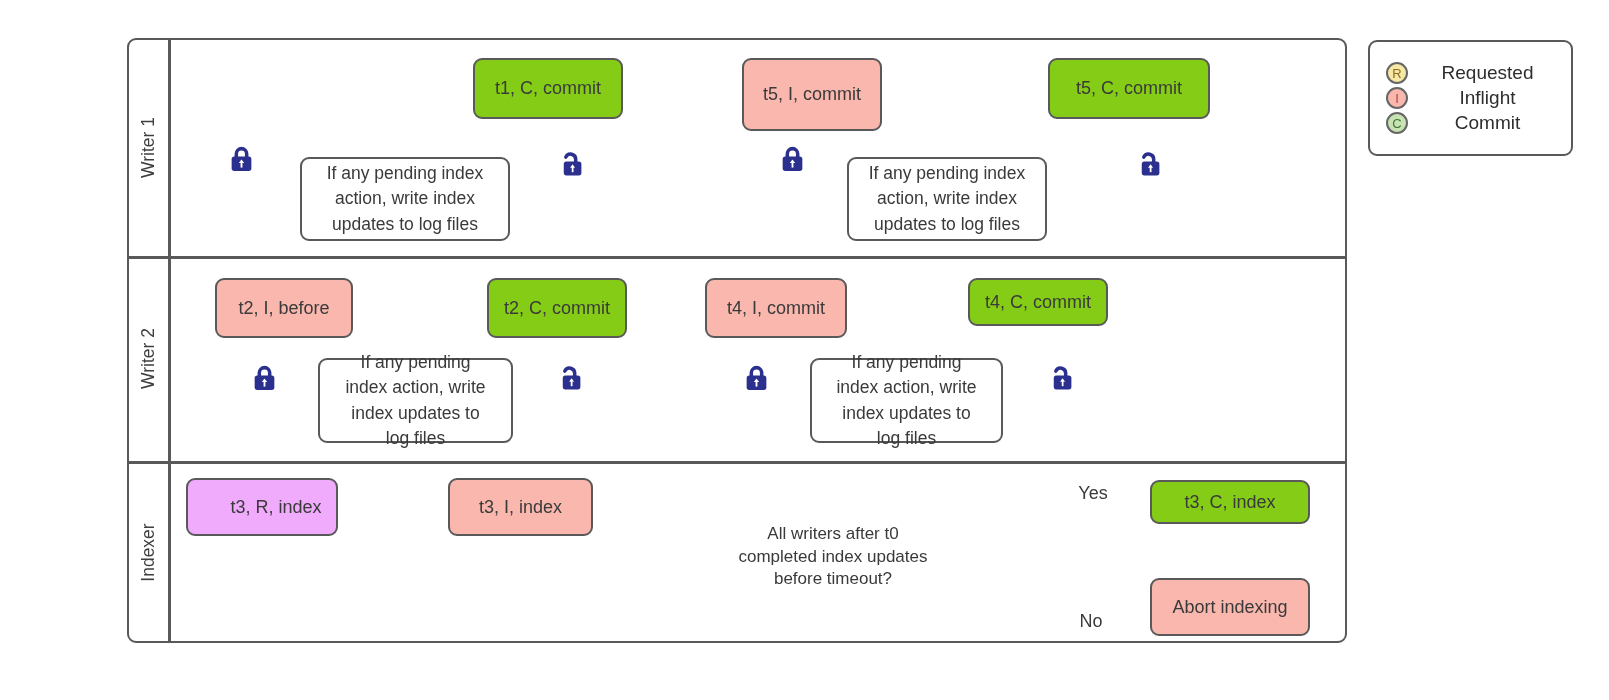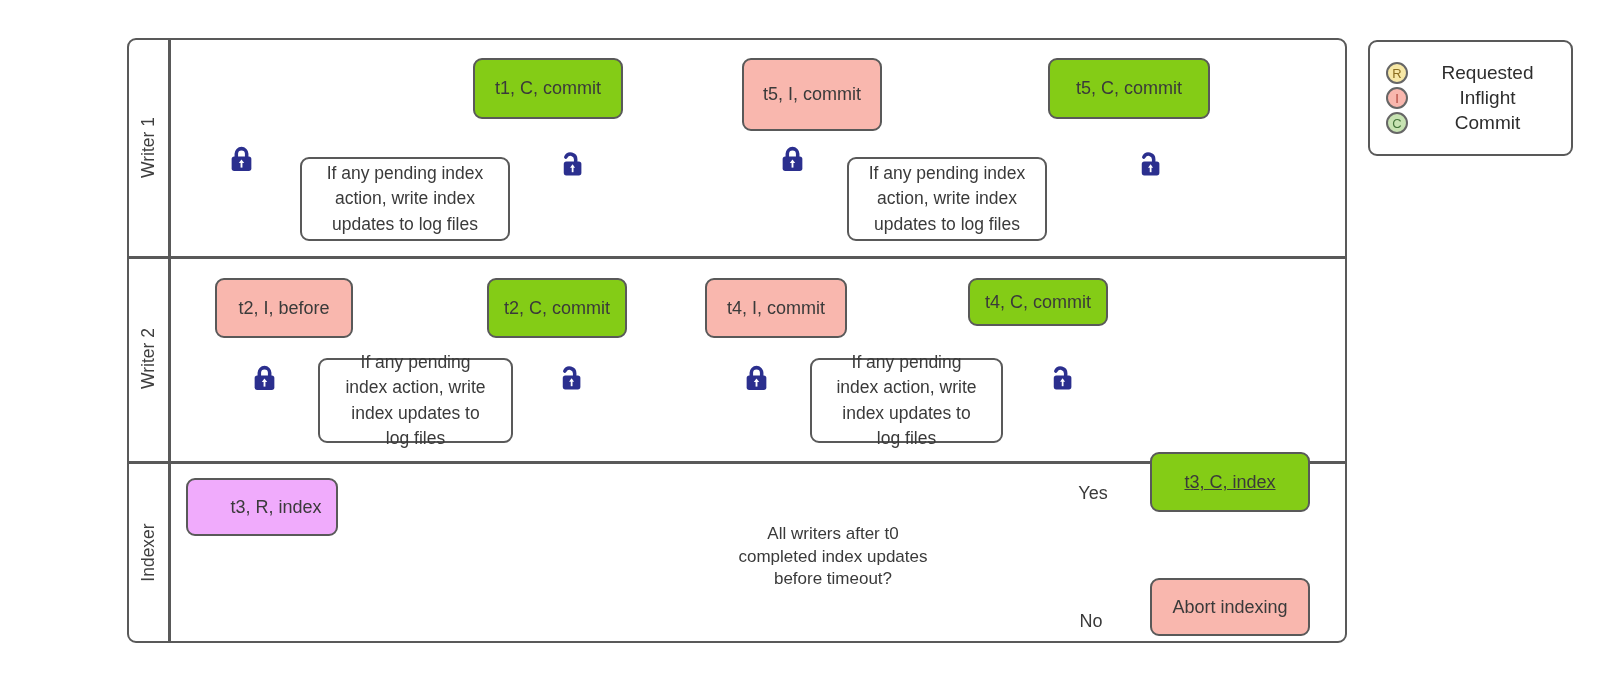--- a/index.html
+++ b/index.html
@@ -94,22 +94,23 @@
   <div class="node fill-green" style="left:1048px;top:58px;width:162px;height:61px;">t5, C, commit</div>
 
   <div class="node fill-pink" style="left:215px;top:278px;width:138px;height:60px;">t2, I, before</div>
   <div class="node fill-white process" style="left:318px;top:358px;width:195px;height:85px;">If any pending index action, write index updates to log files</div>
   <div class="node fill-green" style="left:477px;top:278px;width:140px;height:60px;margin-left:10px;">t2, C, commit</div>
   <div class="node fill-pink" style="left:705px;top:278px;width:142px;height:60px;">t4, I, commit</div>
   <div class="node fill-white process" style="left:810px;top:358px;width:193px;height:85px;">If any pending index action, write index updates to log files</div>
   <div class="node fill-green" style="left:968px;top:278px;width:140px;height:48px;">t4, C, commit</div>
 
   <div class="node fill-yellow" style="left:186px;top:478px;width:152px;height:58px;">t3, R, index</div>
+  <div class="node fill-pink" style="left:448px;top:478px;width:145px;height:58px;">t3, I, index</div>
   <div class="decision-text">All writers after t0 completed index updates before timeout?</div>
-  <div class="node fill-green" style="left:1150px;top:452px;width:160px;height:60px;text-decoration:underline;">t3, C, index</div>
+  <div class="node fill-green" style="left:1150px;top:480px;width:160px;height:44px;">t3, C, index</div>
   <div class="node fill-pink" style="left:1150px;top:578px;width:160px;height:58px;">Abort indexing</div>
 
   <div class="edge-label" style="left:1064px;top:483px;width:58px;text-align:center;">Yes</div>
   <div class="edge-label" style="left:1062px;top:611px;width:58px;text-align:center;">No</div>
 
   <svg class="lock" style="left:229px;top:145px;" width="25" height="28" viewBox="0 0 24 27">
     <path d="M7,12 V8.5 A5,5 0 0 1 17,8.5 V12" stroke="#2b2f8e" stroke-width="3.4" fill="none"></path>
     <rect x="2.5" y="11" width="19" height="14" rx="2.5" fill="#2b2f8e"></rect>
     <polygon points="12,14 9.4,17.4 14.6,17.4" fill="#fff"></polygon>
     <rect x="11.1" y="16.8" width="1.8" height="5" fill="#fff"></rect>

